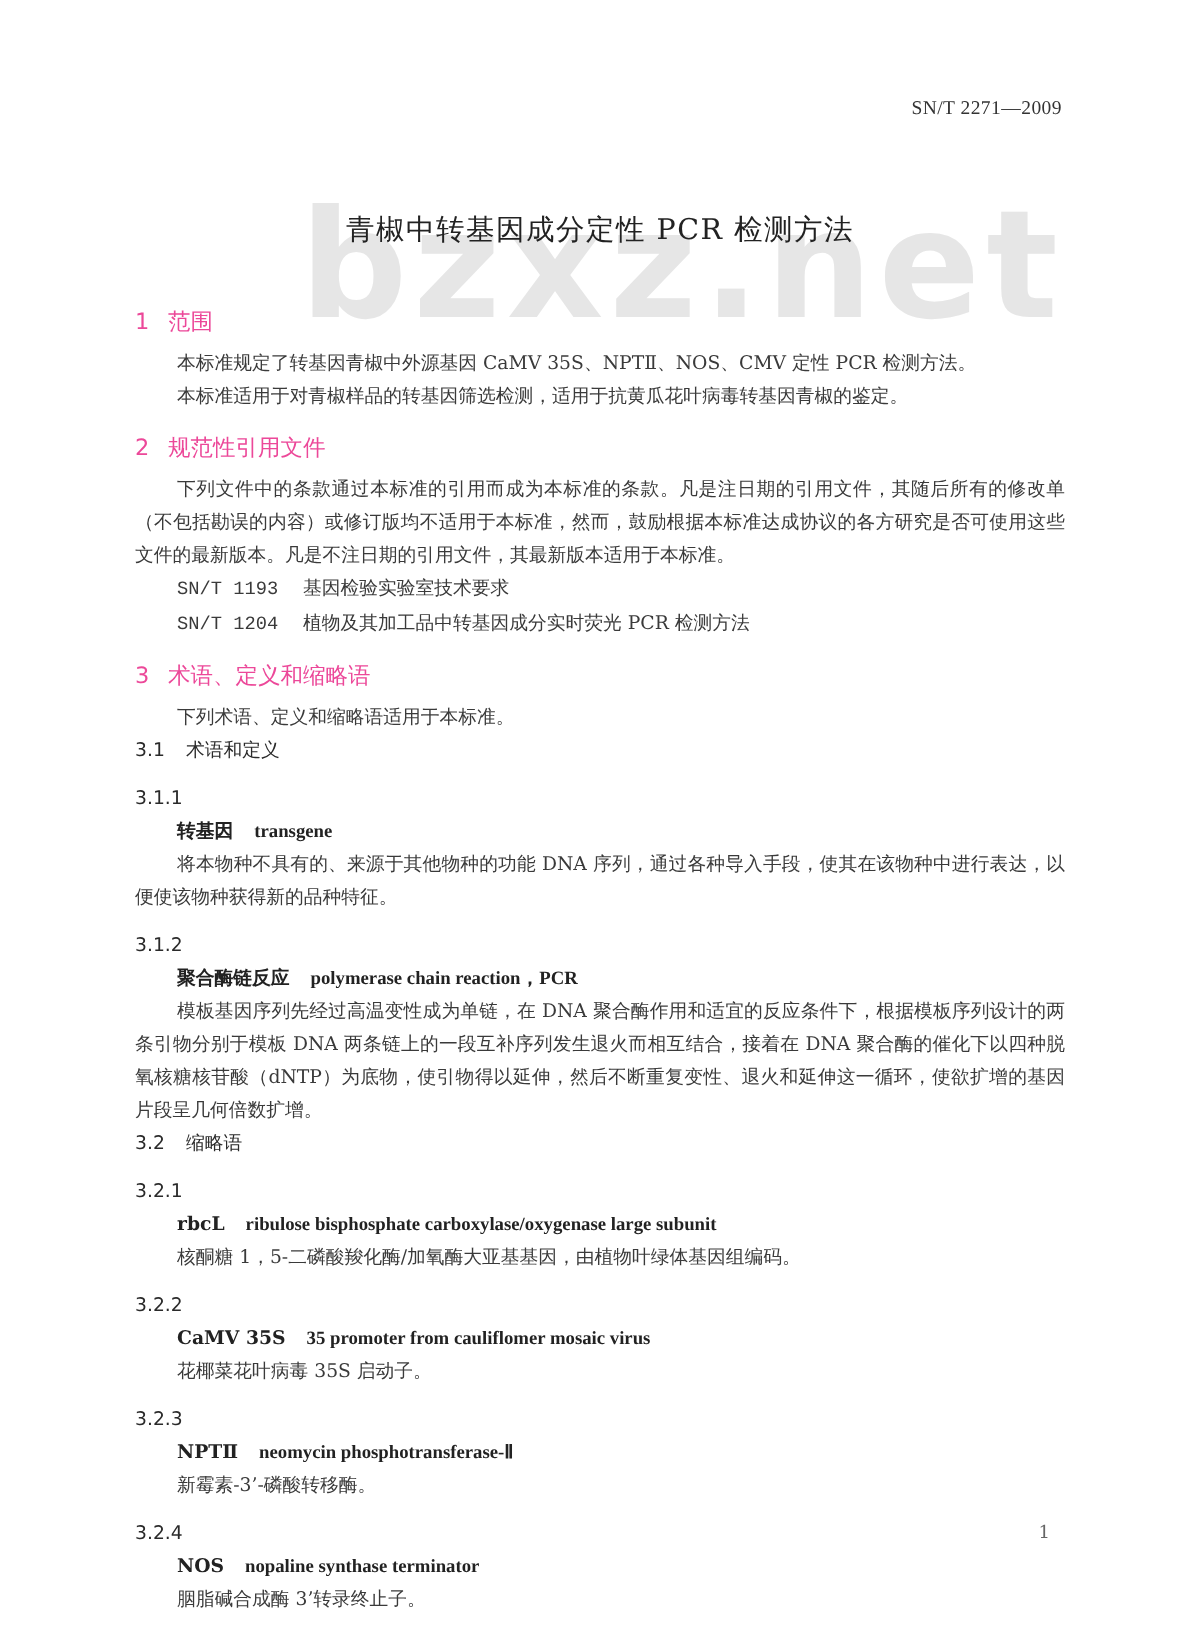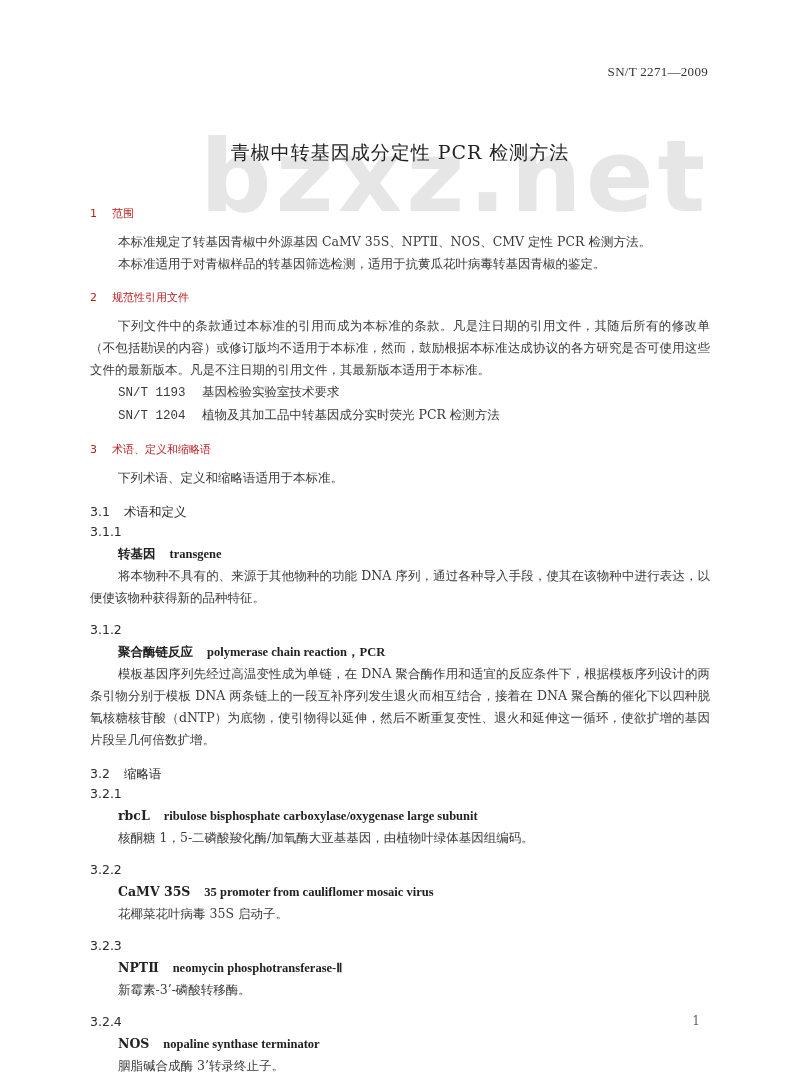--- a/index.html
+++ b/index.html
@@ -7,24 +7,24 @@
          font-family: "DejaVu Serif", "Liberation Serif", serif; color: #2a2a2a; }
   .page { position: absolute; left: 0; top: 0; width: 800px; height: 933px; }
   .std-code { position: absolute; top: 64px; right: 92px; font-size: 13px; letter-spacing: 0.3px;
               font-family: "Liberation Serif", serif; color: #333; }
   .watermark { position: absolute; left: 200px; top: 128px; width: 360px; height: 98px;
                font-family: "DejaVu Sans", sans-serif; font-weight: bold; font-size: 100px;
                line-height: 98px; color: #e6e6e6; letter-spacing: 4px; text-align: right; z-index: 0; }
   .title { position: absolute; top: 140px; left: 0; width: 800px; text-align: center;
            font-size: 19px; font-family: "DejaVu Serif", serif; color: #222; z-index: 1; letter-spacing: 1px; }
   .content { position: absolute; left: 90px; top: 203px; width: 620px; z-index: 1; font-size: 12.5px; }
-  .h1 { font-family: "DejaVu Sans", sans-serif; font-size: 11px; color: #b91c1c; height: 22px; line-height: 22px; }
+  .h1 { font-family: "DejaVu Sans", sans-serif; font-size: 15px; color: #ec4899; height: 22px; line-height: 22px; }
   .h1 .num { display: inline-block; width: 22px; }
   .h2 { font-family: "DejaVu Sans", sans-serif; font-size: 12.5px; height: 22px; line-height: 22px; }
-  .h2 .num { display: inline-block; width: 34px; margin-top: 12px; }
+  .h2 .num { display: inline-block; width: 34px; }
   .clause { font-family: "DejaVu Sans", sans-serif; font-size: 12.5px; height: 22px; line-height: 22px; margin-top: 10px; }
   .p { line-height: 22px; text-indent: 28px; text-align: justify; margin: 0; color: #3a3a3a; }
   .term { padding-left: 28px; height: 22px; line-height: 22px; font-weight: bold; color: #222; }
   .term .en { margin-left: 14px; font-family: "Liberation Serif", serif; }
   .ref { padding-left: 28px; line-height: 22px; color: #3a3a3a; }
   .ref .code { display: inline-block; width: 84px; font-family: Liberation Mono, monospace; }
   .gap { height: 12px; }
   .gap-s { height: 6px; }
   .page-num { position: absolute; right: 100px; top: 1014px; font-size: 12px; color: #666; }
 </style>

